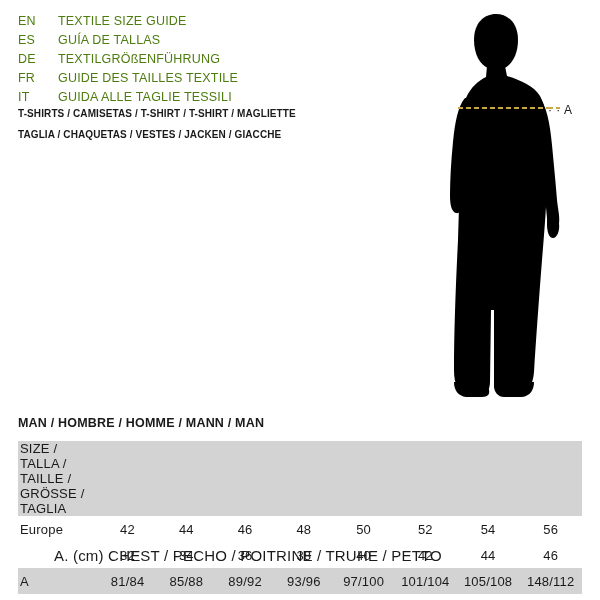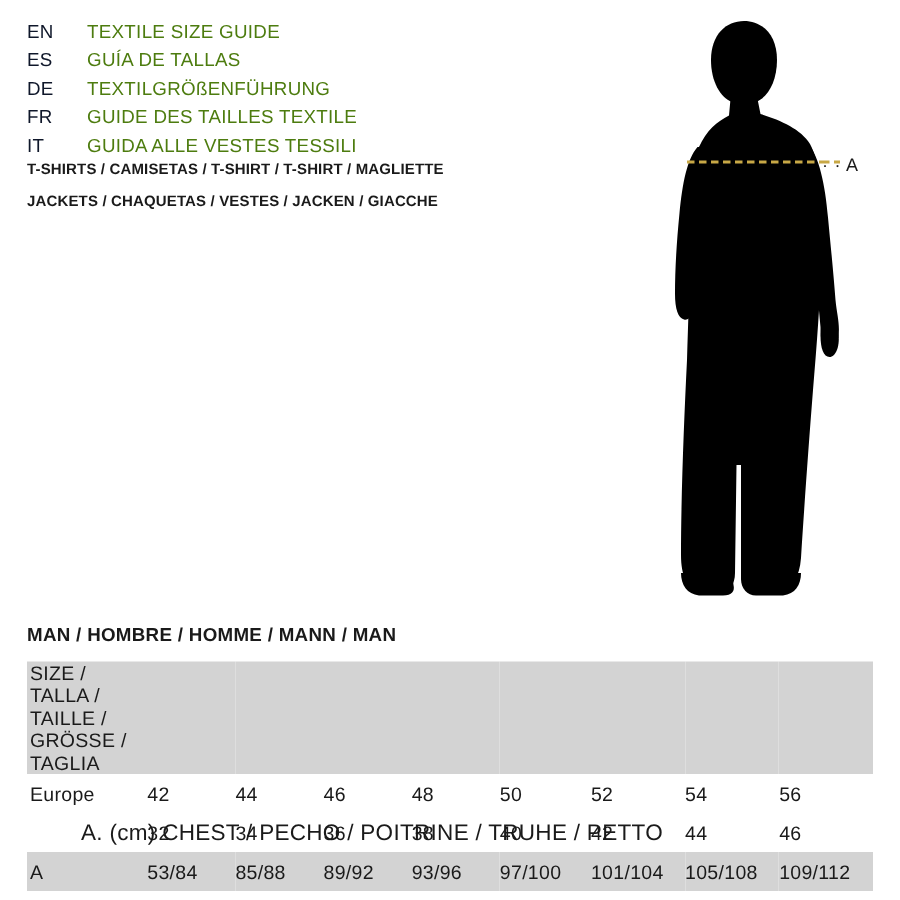--- a/index.html
+++ b/index.html
@@ -32,21 +32,21 @@
   .lang-row {
     display: flex;
     align-items: baseline;
     height: 19px;
     font-size: 12.5px;
     letter-spacing: 0.2px;
   }
   .lang-code {
     width: 40px;
     flex: none;
-    color: #0f172a;
+    color: #4d7c0f;
   }
   .lang-text {
     color: #4d7c0f;
   }
 
   
   .cat-block {
     position: absolute;
     left: 18px;
     top: 108px;
@@ -106,20 +106,21 @@
   .row-plain td { background: #ffffff; }
 
   .col-label {
     width: 86px;
     padding-left: 2px !important;
     text-align: left;
     letter-spacing: 0.2px;
   }
   .col-val {
     width: 68px;
+    text-align: center;
     letter-spacing: 0.2px;
   }
 
   .footnote {
     position: absolute;
     left: 18px;
     top: 547px;
     font-size: 15px;
     letter-spacing: 0.2px;
     padding-left: 36px;
@@ -142,27 +143,27 @@
     <div class="lang-row">
       <span class="lang-code">DE</span>
       <span class="lang-text">TEXTILGRÖßENFÜHRUNG</span>
     </div>
     <div class="lang-row">
       <span class="lang-code">FR</span>
       <span class="lang-text">GUIDE DES TAILLES TEXTILE</span>
     </div>
     <div class="lang-row">
       <span class="lang-code">IT</span>
-      <span class="lang-text">GUIDA ALLE VESTES TESSILI</span>
+      <span class="lang-text">GUIDA ALLE TAGLIE TESSILI</span>
     </div>
   </div>
 
   <div class="cat-block">
     <div class="cat-line">T-SHIRTS / CAMISETAS / T-SHIRT / T-SHIRT / MAGLIETTE</div>
-    <div class="cat-line">JACKETS / CHAQUETAS / VESTES / JACKEN / GIACCHE</div>
+    <div class="cat-line">TAGLIA / CHAQUETAS / VESTES / JACKEN / GIACCHE</div>
   </div>
 
   <div class="figure-wrap">
     <svg width="180" height="400" viewBox="0 0 180 400">
       <g fill="#000000">
 
         <path d="M66,30 C66,13 76,4 88,4 C100,4 110,13 110,30 C110,44 104,55 96,58 L80,58 C72,55 66,44 66,30 Z"></path>
 
         <path d="M79,56 L97,56 L99,66
                  C112,70 126,76 132,86
@@ -245,27 +246,27 @@
         <td class="col-val">34</td>
         <td class="col-val">36</td>
         <td class="col-val">38</td>
         <td class="col-val">40</td>
         <td class="col-val">42</td>
         <td class="col-val">44</td>
         <td class="col-val">46</td>
       </tr>
       <tr class="row-shade">
         <td class="col-label">A</td>
-        <td class="col-val">53/84</td>
+        <td class="col-val">81/84</td>
         <td class="col-val">85/88</td>
         <td class="col-val">89/92</td>
         <td class="col-val">93/96</td>
         <td class="col-val">97/100</td>
         <td class="col-val">101/104</td>
         <td class="col-val">105/108</td>
-        <td class="col-val">109/112</td>
+        <td class="col-val">148/112</td>
       </tr>
     </tbody>
   </table>
 
   <div class="footnote">A. (cm) CHEST / PECHO / POITRINE / TRUHE / PETTO</div>
 
 </div>
 
 </body></html>

